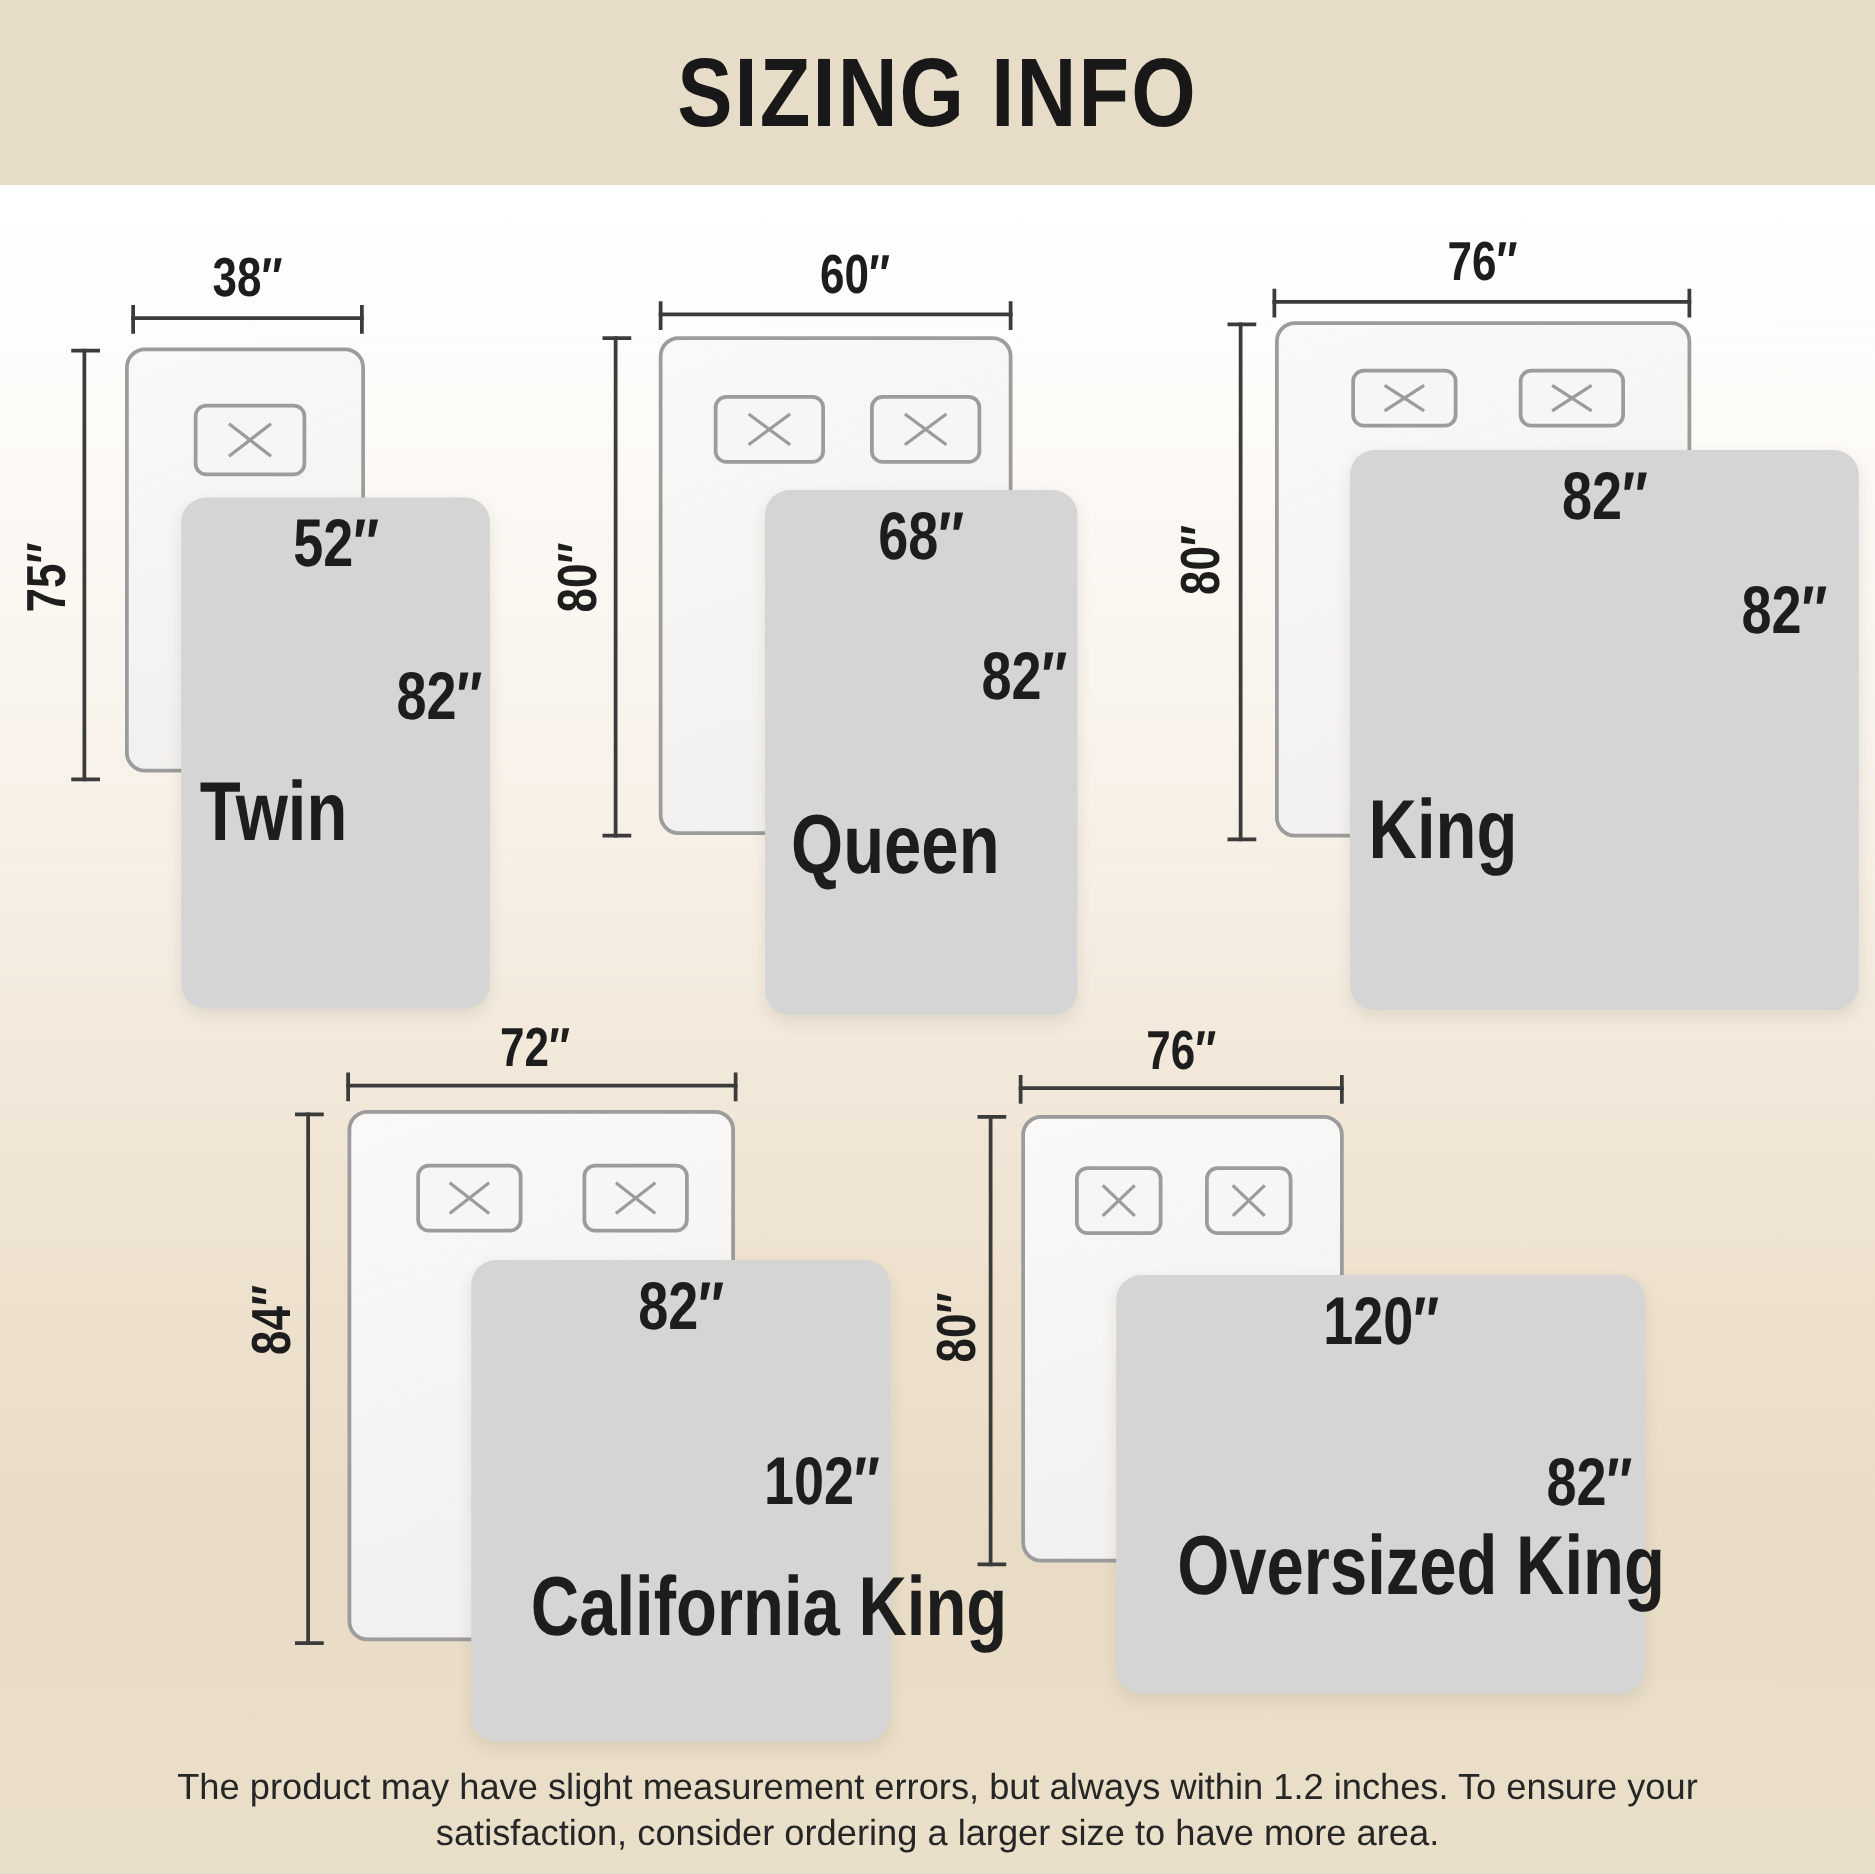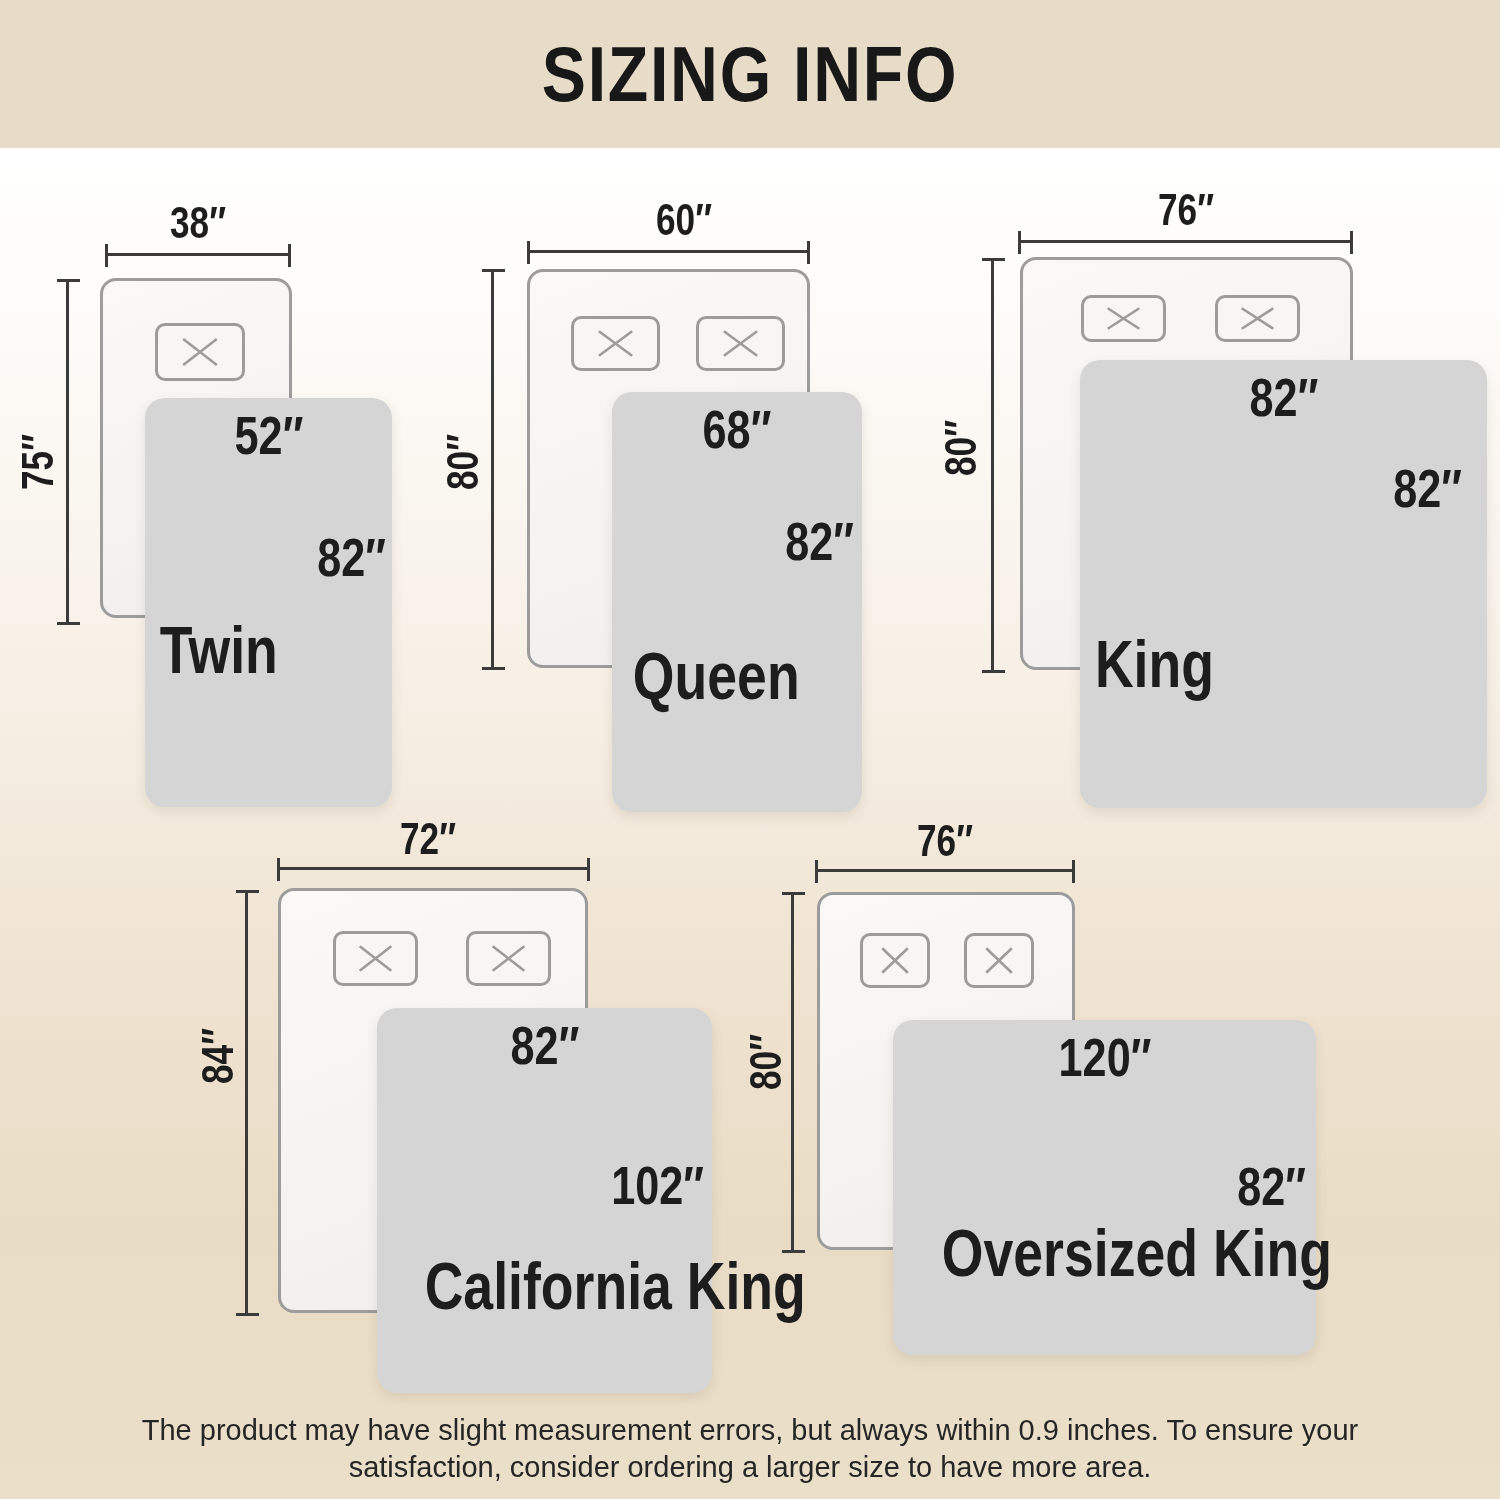--- a/index.html
+++ b/index.html
@@ -187,17 +187,17 @@
       </div>
     </div>
     <div class="blanket" style="left:893px;top:1020px;width:423px;height:335px;">
       <div class="blanket-w"><span class="cond">120″</span></div>
       <div class="blanket-l" style="top:135px;right:10px;"><span class="cond">82″</span></div>
       <div class="blanket-name" style="top:205px;"><span class="cond">Oversized King</span></div>
     </div>
   </div>
 
   <div class="disclaimer">
-    <div>The product may have slight measurement errors, but always within 0.9 inches. To ensure your</div>
+    <div>The product may have slight measurement errors, but always within 1.2 inches. To ensure your</div>
     <div>satisfaction, consider ordering a larger size to have more area.</div>
   </div>
 
 </div>
 
 </body></html>

